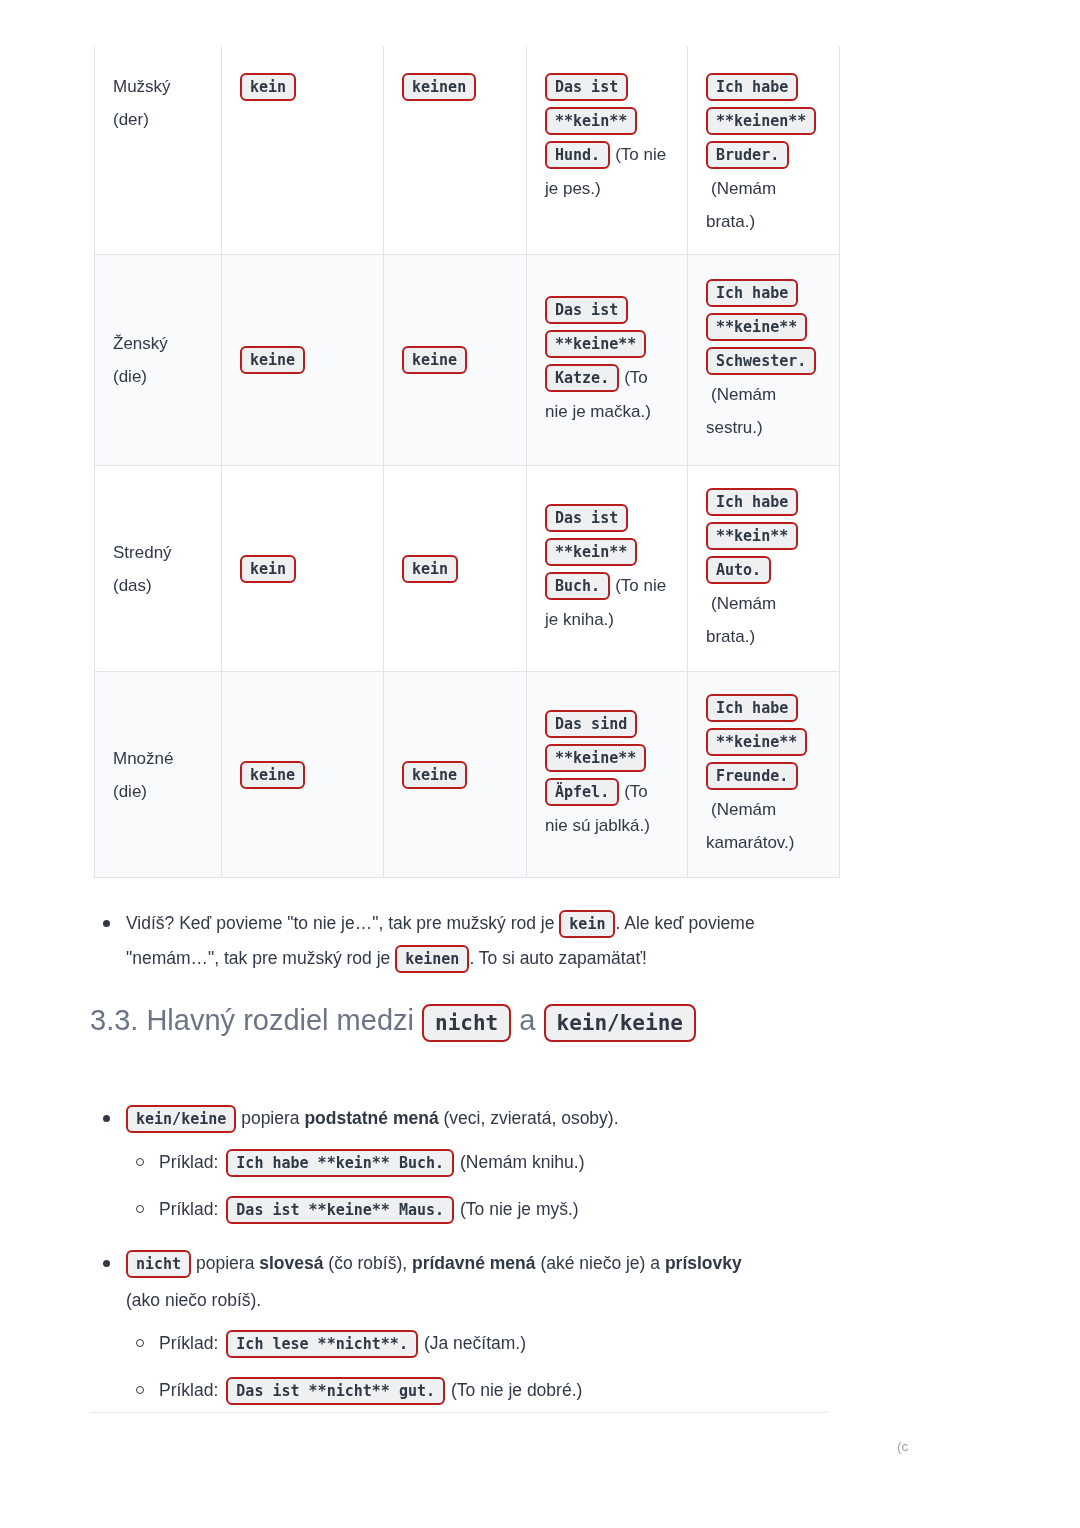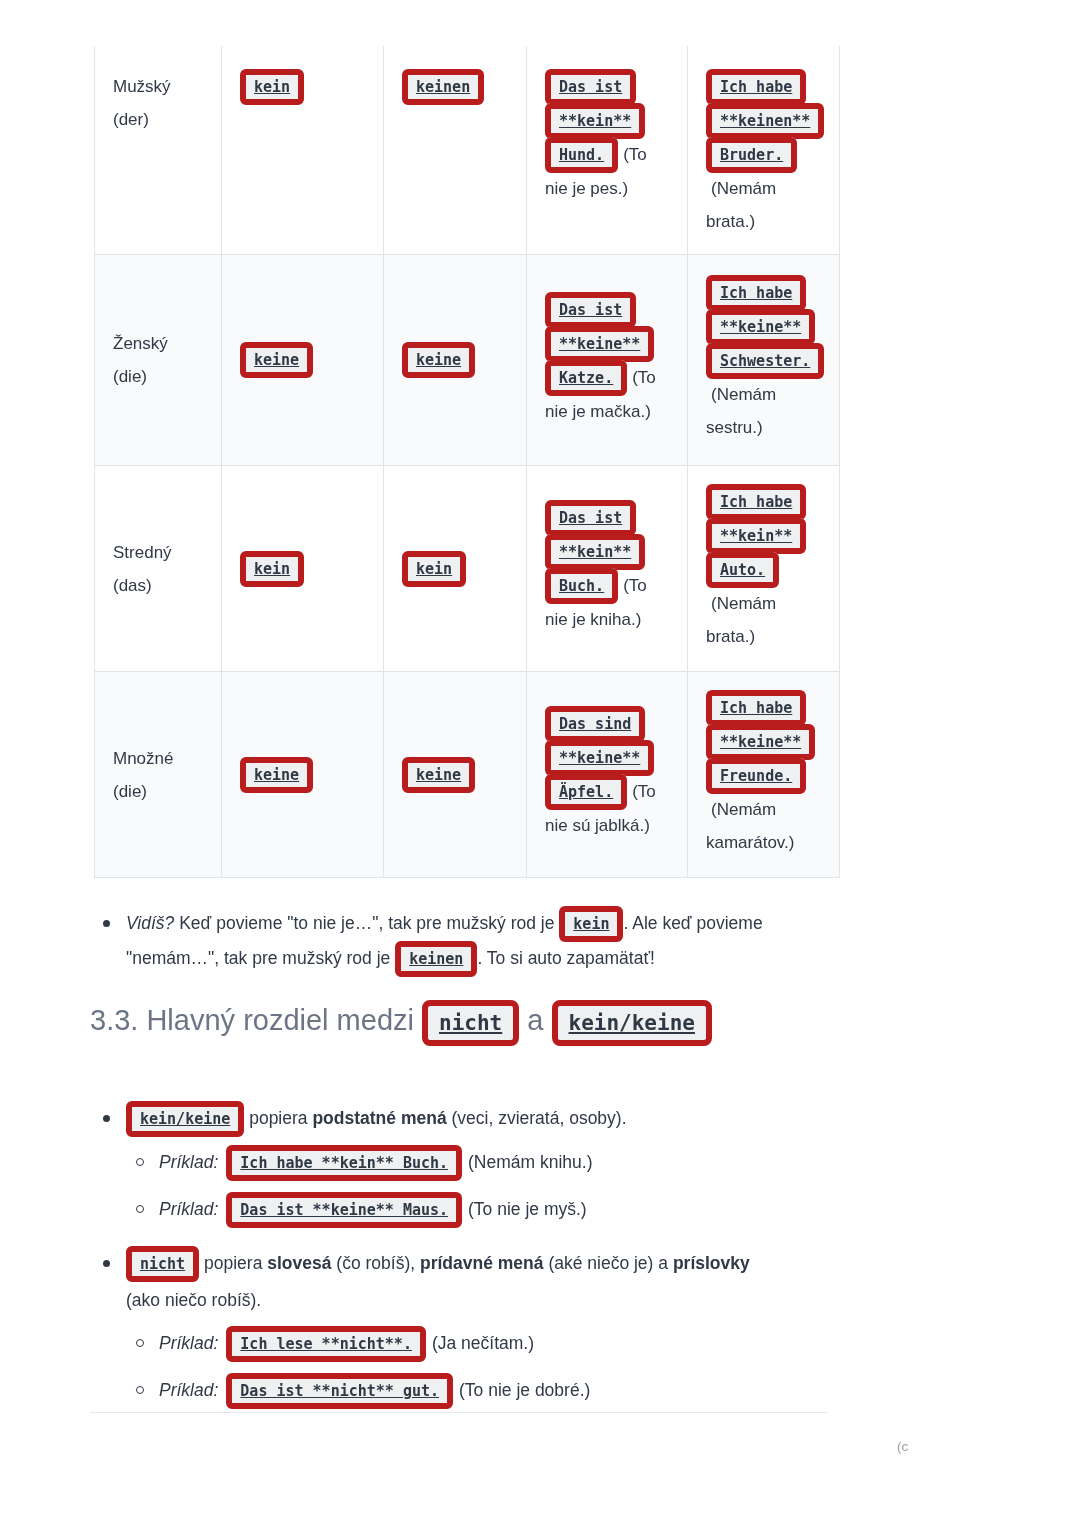--- a/index.html
+++ b/index.html
@@ -14,27 +14,26 @@
     color: #313947;
   }
 
   
   .code {
     font-family: "DejaVu Sans Mono", "Liberation Mono", monospace;
     font-weight: 700;
     font-size: 15px;
     color: #2f3845;
     background: #eef0f1;
-    border: 6px solid #b91c1c;
+    border: 2px solid #b91c1c;
     border-radius: 6px;
     padding: 3px 8px;
     box-decoration-break: clone;
     -webkit-box-decoration-break: clone;
     white-space: normal;
-    text-decoration: underline;
   }
   .h-code {
     font-size: 21px;
     padding: 5px 11px;
     border-radius: 8px;
   }
 
   
   .section-table { position: absolute; top: 46px; left: 94px; }
   table.gram {
@@ -66,21 +65,21 @@
   }
   ul.plain > li::before {
     content: "";
     position: absolute;
     left: 13px;
     top: 14px;
     width: 7px; height: 7px;
     border-radius: 50%;
     background: #313947;
   }
-  .itl { font-style: italic; }
+  .itl { }
   .bld { font-weight: 700; }
 
   
   .heading {
     position: absolute;
     top: 998px;
     left: 90px;
     font-size: 29px;
     font-weight: 400;
     color: #6b7585;

